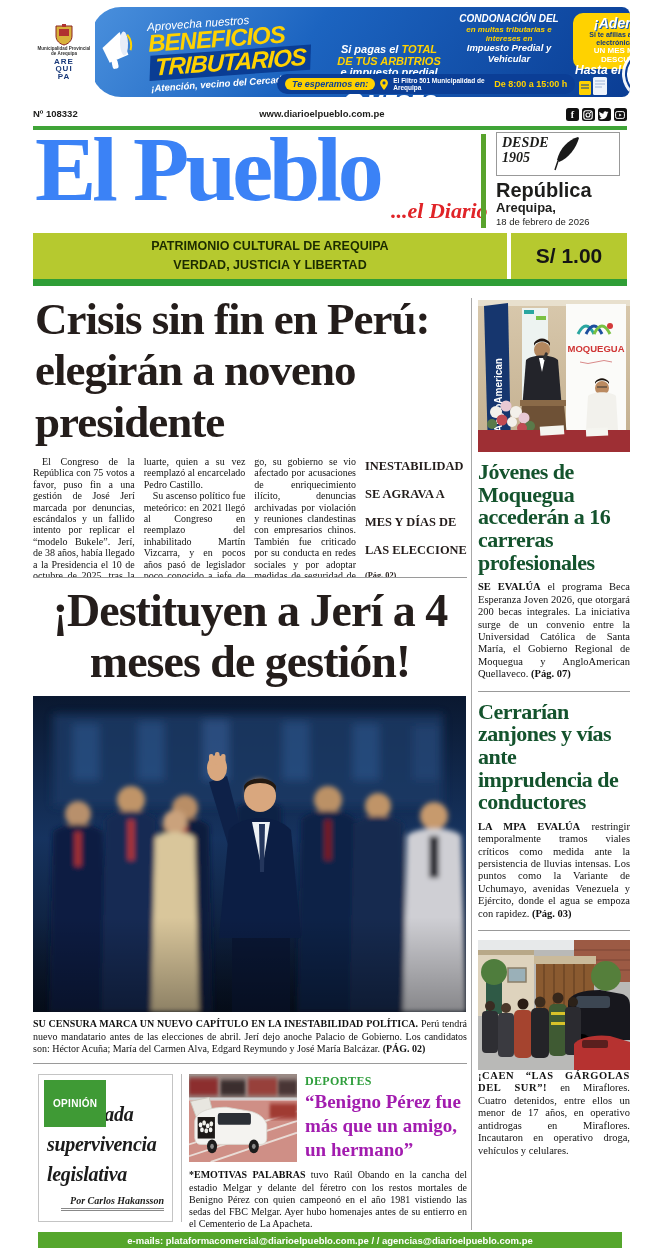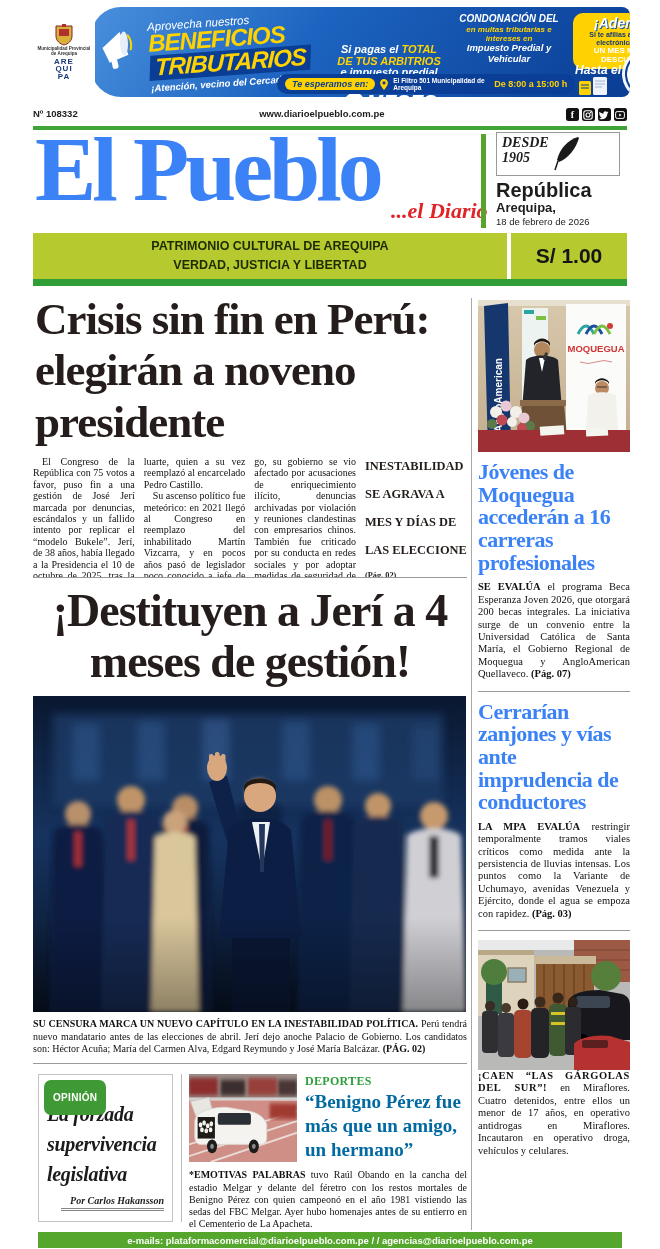--- a/index.html
+++ b/index.html
@@ -78,37 +78,37 @@
   .icol { flex:1; font-family:"Liberation Serif",serif; font-size:10px; line-height:11.4px; text-align:justify; color:#111; }
   .icol p { margin:0; text-indent:9px; }
   .kicker { width:102px; flex:none; padding-top:2px; }
   .kicker p { font-family:"Liberation Serif",serif; font-weight:bold; font-size:13.5px; margin:0 0 12px; transform:scaleX(.92); transform-origin:left; white-space:nowrap; color:#241d1b; }
   .kicker .pg { font-size:9px; margin:0; }
   .h2 { font-family:"Liberation Serif",serif; font-weight:bold; font-size:46px; line-height:1.1; letter-spacing:-1px; text-align:center; color:#241d1b; margin:8px 0 8px; height:102px; }
   .mainphoto { display:block; width:433px; height:316px; }
   .caption { font-family:"Liberation Serif",serif; font-size:10px; line-height:12.5px; text-align:justify; color:#111; margin-top:6px; padding-bottom:7px; border-bottom:1px solid #9a9a9a; }
   .bottomrow { display:flex; margin-top:9px; height:148px; }
   .opinion { width:135px; margin-left:5px; border:1px solid #c4c4c4; position:relative; padding:24px 8px 4px; }
-  .op-label { position:absolute; left:5px; top:5px; background:#3f9a35; color:#fff; font-weight:bold; font-size:10px; padding:12px 9px; letter-spacing:.3px;border-radius:7px; }
+  .op-label { position:absolute; left:5px; top:5px; background:#3f9a35; color:#fff; font-weight:bold; font-size:10px; padding:18px 9px; letter-spacing:.3px; }
   .op-head { font-family:"Liberation Serif",serif; font-style:italic; font-weight:bold; font-size:20px; line-height:1.5; letter-spacing:-.3px; color:#1b1b1b; margin:0; }
   .op-by { font-family:"Liberation Serif",serif; font-style:italic; font-weight:bold; font-size:10px; text-align:right; margin-top:6px; }
   .op-rule { border-top:1px solid #888; border-bottom:1px solid #888; height:3px; margin:2px 0 0 14px; }
   .vdiv2 { width:1px; background:#bbb; margin:0 7px 0 8px; }
   .sports { flex:1; }
   .sports-top { display:flex; gap:8px; }
   .sp-photo { width:108px; height:88px; flex:none; }
   .sp-label { color:#2f9e3c; font-weight:bold; font-size:12px; font-family:"Liberation Serif",serif; letter-spacing:.3px; }
-  .sp-head { font-family:"Liberation Serif",serif; font-weight:bold; font-size:19px; line-height:1.28; color:#0369a1; margin-top:1px; }
+  .sp-head { font-family:"Liberation Serif",serif; font-weight:bold; font-size:19px; line-height:1.28; color:#a21caf; margin-top:1px; }
   .sp-body { font-family:"Liberation Serif",serif; font-size:10px; line-height:12.2px; text-align:justify; color:#111; margin-top:7px; }
 
   
   .vdiv-main { position:absolute; left:471px; top:298px; width:1px; height:932px; background:#a8a8a8; }
   .sidebar { position:absolute; left:478px; top:300px; width:152px; }
   .sb-photo { display:block; width:152px; }
-  .sb-head { font-family:"Liberation Serif",serif; font-weight:bold; font-size:22px; line-height:1.03; letter-spacing:-.5px; color:#3b82f6; margin:9px 0 7px; }
+  .sb-head { font-family:"Liberation Serif",serif; font-weight:bold; font-size:22px; line-height:1.03; letter-spacing:-.5px; color:#14532d; margin:9px 0 7px; }
   .sb-body { font-family:"Liberation Serif",serif; font-size:10.5px; line-height:12.4px; text-align:justify; color:#111; margin:0; }
   .sb-body b.sp { letter-spacing:.6px; }
   .sb-rule { border:none; border-top:1px solid #999; margin:10px 0 9px; }
 
   
   .footerbar { position:absolute; left:38px; top:1232px; width:584px; height:16px; background:#55a62c; color:#fff; display:flex; align-items:center; justify-content:center; font-size:9.5px; font-weight:bold; }
 </style>
 </head>
 <body>
 

